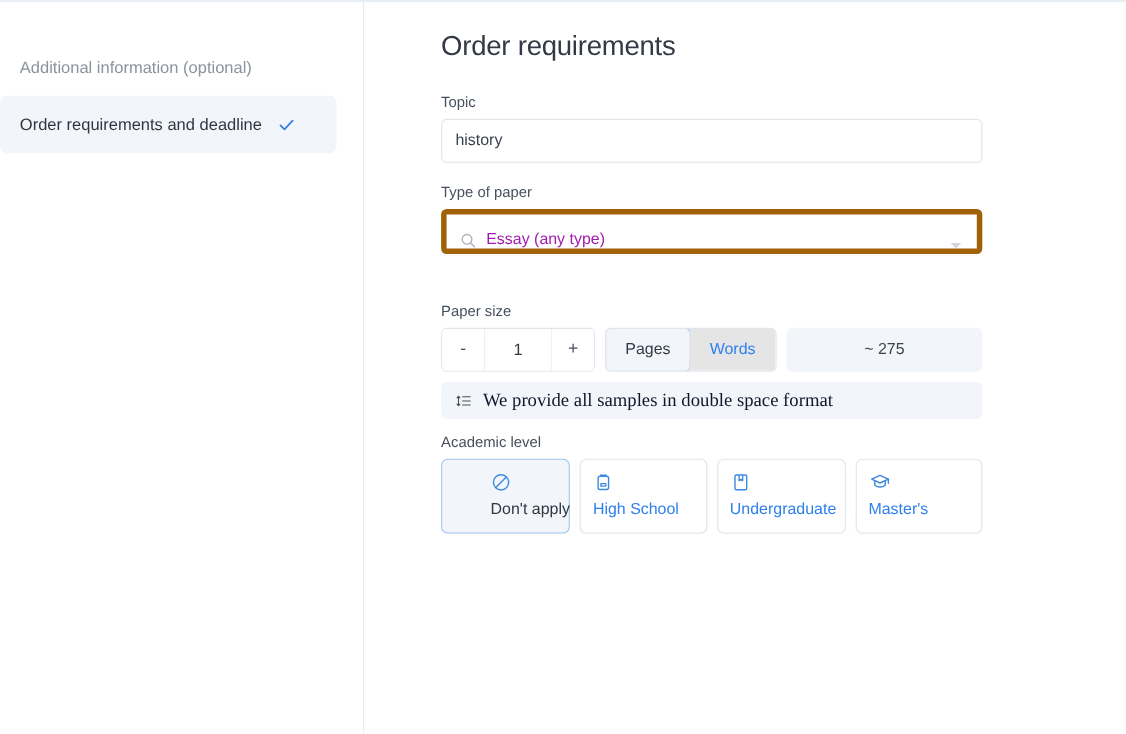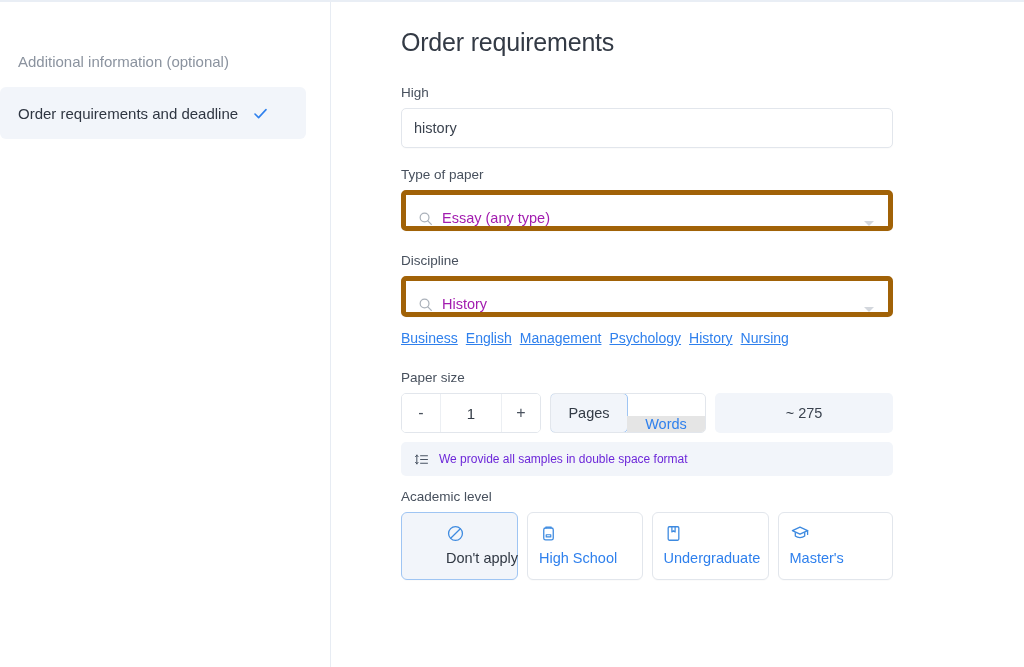--- a/index.html
+++ b/index.html
@@ -174,21 +174,20 @@
     border-right: 1px solid #eceff3;
   }
 
   .toggle {
     display: flex;
     height: 40px;
     border: 1px solid #e2e6ec;
     border-radius: 5px;
     overflow: hidden;
     background: #fff;
-    align-items: flex-end;
   }
   .toggle .tog {
     width: 78px;
     display: flex;
     align-items: center;
     justify-content: center;
     font-size: 14.5px;
     color: #2f80ed;
     background: #e5e5e5;
     cursor: pointer;
@@ -218,22 +217,23 @@
 
   .note {
     margin-top: 9px;
     width: 492px;
     height: 34px;
     background: #f2f5fa;
     border-radius: 5px;
     display: flex;
     align-items: center;
     padding: 0 13px;
-    font-size: 12px;
-    color: #6d28d9;
+    font-size: 17px;
+    color: #0f172a;
+    font-family: Liberation Serif, serif;
   }
   .note .n-icon { margin-right: 10px; display: inline-flex; color: #44505f; }
 
   
   .level-row {
     display: flex;
     gap: 9px;
     width: 492px;
   }
   .level-card {
@@ -288,21 +288,21 @@
       </span>
     </div>
 
   </aside>
 
   <main class="main">
 
     <h1 class="page-title">Order requirements</h1>
 
     <div class="field">
-      <label class="field-label">High</label>
+      <label class="field-label">Topic</label>
       <div class="text-input">
         <span>history</span>
       </div>
     </div>
 
     <div class="gap-19"></div>
 
     <div class="field">
       <label class="field-label">Type of paper</label>
       <div class="select-box">
@@ -312,37 +312,20 @@
             <path d="M10.5 10.5L14.2 14.2" stroke="#aab1ba" stroke-width="1.3" stroke-linecap="round"></path>
           </svg>
         </span>
         <span class="s-value">Essay (any type)</span>
         <span class="caret"></span>
       </div>
     </div>
 
     <div class="gap-22"></div>
 
-    <div class="field">
-      <label class="field-label">Discipline</label>
-      <div class="select-box">
-        <span class="s-icon">
-          <svg width="15" height="15" viewBox="0 0 16 16" fill="none">
-            <circle cx="7" cy="7" r="4.7" stroke="#aab1ba" stroke-width="1.3"></circle>
-            <path d="M10.5 10.5L14.2 14.2" stroke="#aab1ba" stroke-width="1.3" stroke-linecap="round"></path>
-          </svg>
-        </span>
-        <span class="s-value">History</span>
-        <span class="caret"></span>
-      </div>
-
-      <div class="quick-links">
-        <a>Business</a><a>English</a><a>Management</a><a>Psychology</a><a>History</a><a>Nursing</a>
-      </div>
-    </div>
 
     <div class="gap-22"></div>
 
     <div class="field">
       <label class="field-label">Paper size</label>
 
       <div class="size-row">
 
         <div class="stepper">
           <button>-</button>

